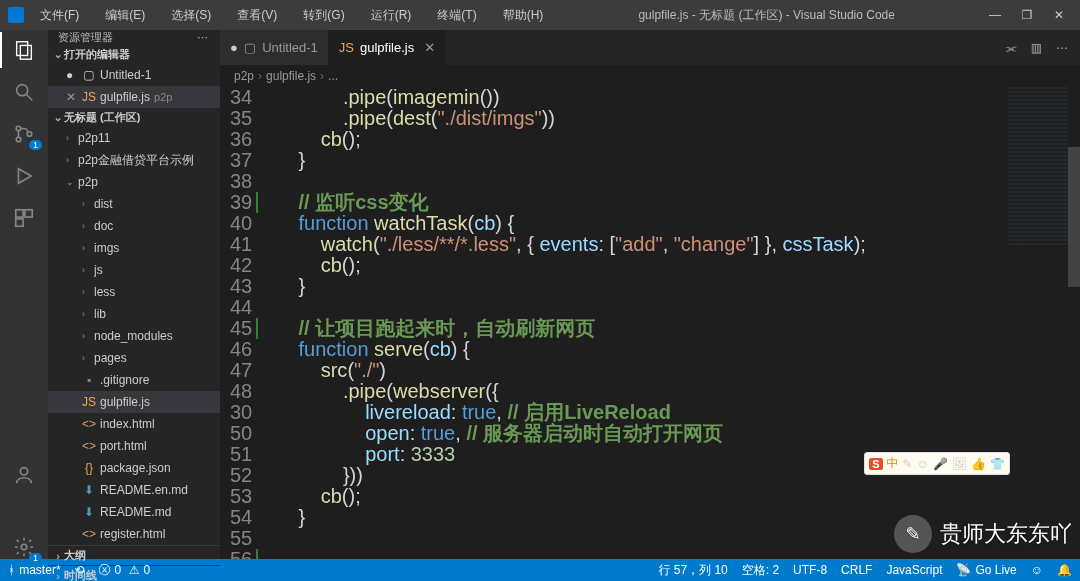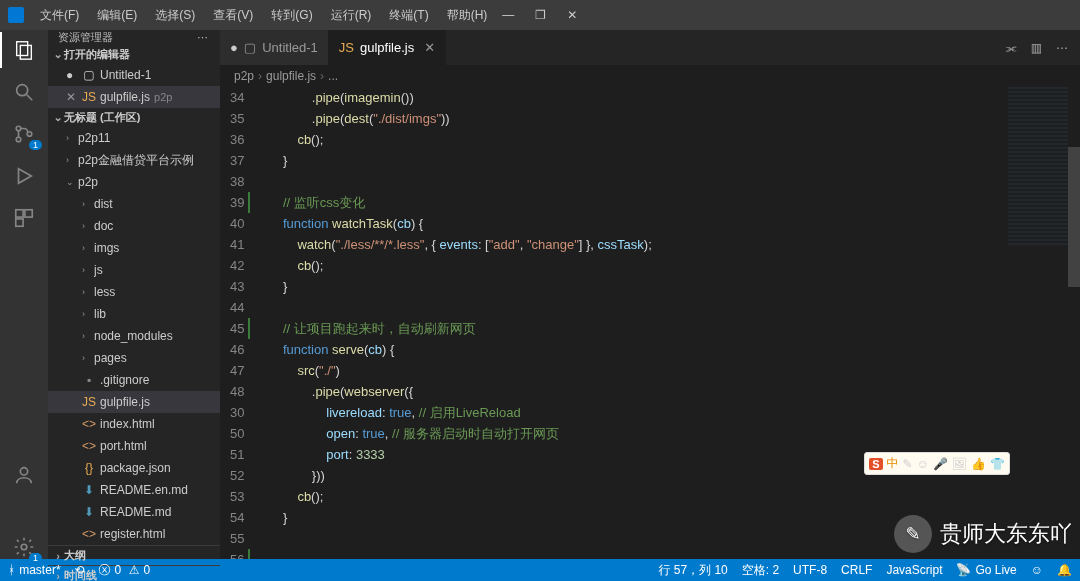--- a/index.html
+++ b/index.html
@@ -1,20 +1,20 @@
 <!DOCTYPE html>
 <html><head>
 <meta charset="utf-8">
 <style>
 * { margin: 0; padding: 0; box-sizing: border-box; font-family: "Segoe UI", -apple-system, sans-serif; }
 body { width: 1080px; height: 581px; background: #1e1e1e; color: #cccccc; overflow: hidden; position: relative; font-size: 12px; }
 
 .titlebar { height: 30px; background: #3c3c3c; display: flex; align-items: center; padding: 0 8px; color: #cccccc; }
 .titlebar .vscode-icon { width: 16px; height: 16px; background: #0078d4; margin-right: 8px; border-radius: 2px; }
-.titlebar .menu { display: flex; gap: 2px; }
+.titlebar .menu { display: flex; gap: 10px; }
 .titlebar .menu-item { padding: 3px 8px; cursor: default; font-size: 12px; }
 .titlebar .title { flex: 1; text-align: center; font-size: 12px; color: #bbb; }
 .titlebar .win-controls { display: flex; gap: 18px; color: #ccc; padding: 0 6px; }
 .win-btn { width: 14px; text-align: center; }
 
 .main { display: flex; height: 529px; }
 
 .activitybar { width: 48px; background: #333333; display: flex; flex-direction: column; align-items: center; padding-top: 8px; gap: 18px; }
 .activitybar .ab-icon { width: 24px; height: 24px; display: flex; align-items: center; justify-content: center; color: #858585; position: relative; }
 .activitybar .ab-icon.active { color: #fff; }
@@ -47,27 +47,27 @@
 .editor { flex: 1; background: #1e1e1e; display: flex; flex-direction: column; position: relative; }
 .tabs { height: 35px; background: #252526; display: flex; align-items: stretch; }
 .tab { display: flex; align-items: center; padding: 0 10px; gap: 6px; font-size: 13px; background: #2d2d2d; color: #999; border-right: 1px solid #1e1e1e; }
 .tab.active { background: #1e1e1e; color: #fff; }
 .tab .dot2 { color: #ccc; }
 .tab .x { color: #999; margin-left: 4px; }
 .tabs-right { margin-left: auto; display: flex; align-items: center; gap: 14px; padding: 0 12px; color: #aaa; }
 .breadcrumbs { height: 22px; display: flex; align-items: center; padding: 0 14px; font-size: 12px; color: #999; gap: 4px; }
 .breadcrumbs .sep { color: #666; }
 
-.code { flex: 1; display: flex; font-family: Consolas, "Courier New", monospace; font-size: 13px; line-height: 21px; overflow: hidden; }
+.code { flex: 1; display: flex; font-family: Consolas, "Courier New", monospace; font-size: 20px; line-height: 21px; overflow: hidden; }
 .gutter { background: #1e1e1e; text-align: right; color: #858585; padding: 0 18px 0 10px; user-select: none; }
 .gutter .ln { height: 21px; }
 .gutter .hl { border-right: 2px solid #3a7a3a; padding-right: 4px; margin-right: -6px; }
 .codearea { flex: 1; padding-left: 6px; white-space: pre; color: #d4d4d4; }
 .codearea .row { height: 21px; }
-.c-comment { color: #6a9955; }
+.c-comment { color: #6a9955; font-weight: bold; }
 .c-kw { color: #569cd6; }
 .c-fn { color: #dcdcaa; }
 .c-str { color: #ce9178; }
 .c-param { color: #9cdcfe; }
 .c-const { color: #569cd6; }
 .c-num { color: #b5cea8; text-align: center; }
 .c-punc { color: #d4d4d4; }
 
 .minimap { position: absolute; right: 12px; top: 57px; width: 60px; height: 160px; background: repeating-linear-gradient(#2a3a4a 0 2px, transparent 2px 4px); opacity: 0.35; pointer-events: none; }
 .scrollbar { position: absolute; right: 0; top: 57px; bottom: 0; width: 12px; background: #1e1e1e; }
@@ -93,20 +93,21 @@
   <div class="menu">
       <div class="menu-item">文件(F)</div>
       <div class="menu-item">编辑(E)</div>
       <div class="menu-item">选择(S)</div>
       <div class="menu-item">查看(V)</div>
       <div class="menu-item">转到(G)</div>
       <div class="menu-item">运行(R)</div>
       <div class="menu-item">终端(T)</div>
       <div class="menu-item">帮助(H)</div>
     </div>
+  <div class="title">gulpfile.js - 无标题 (工作区) - Visual Studio Code</div>
   <div class="win-controls">
     <div class="win-btn">—</div>
     <div class="win-btn">❐</div>
     <div class="win-btn">✕</div>
   </div>
 </div>
 
 <div class="main">
 
   <div class="activitybar">

